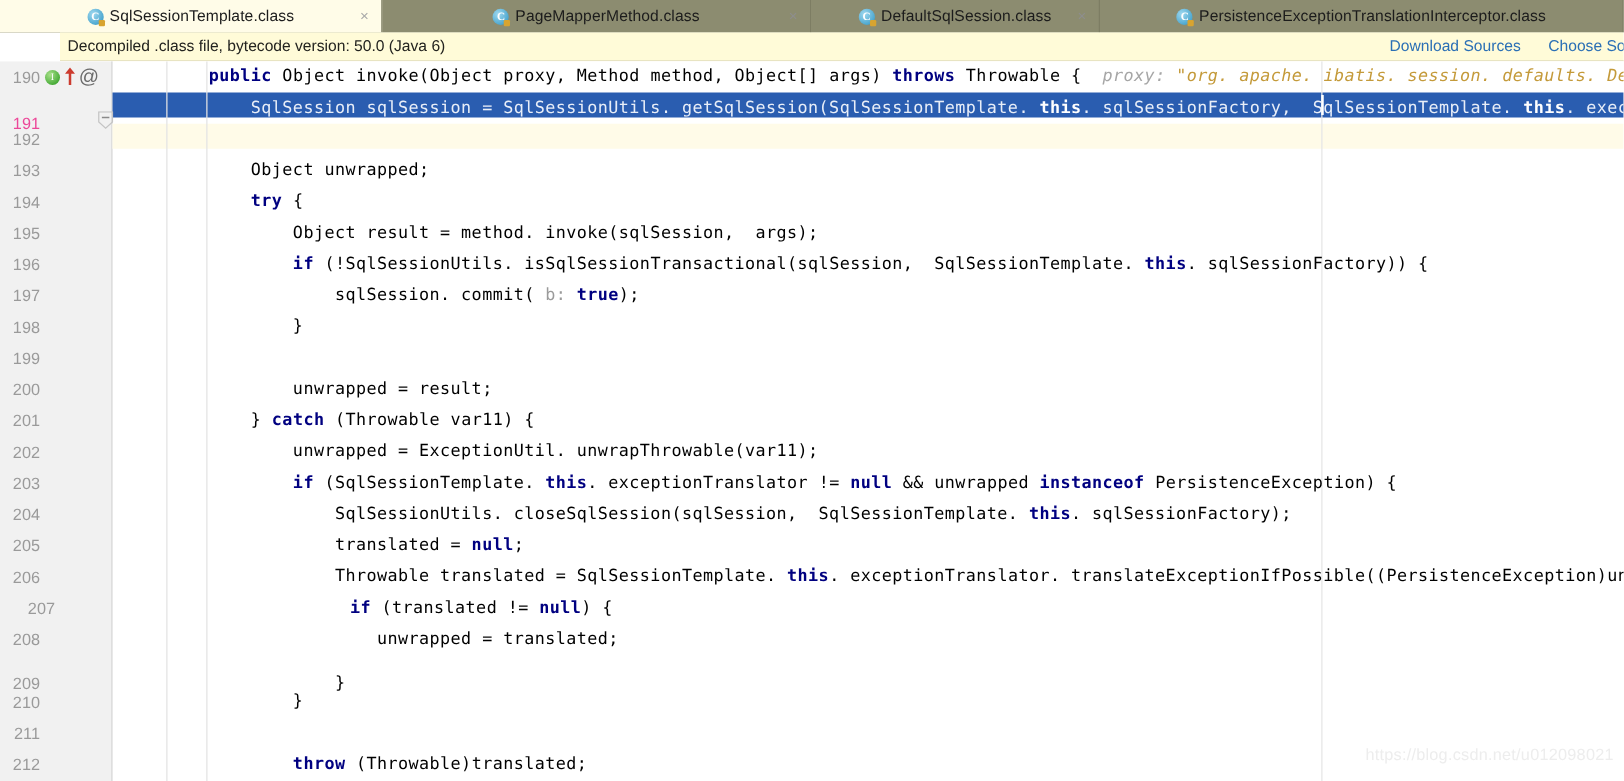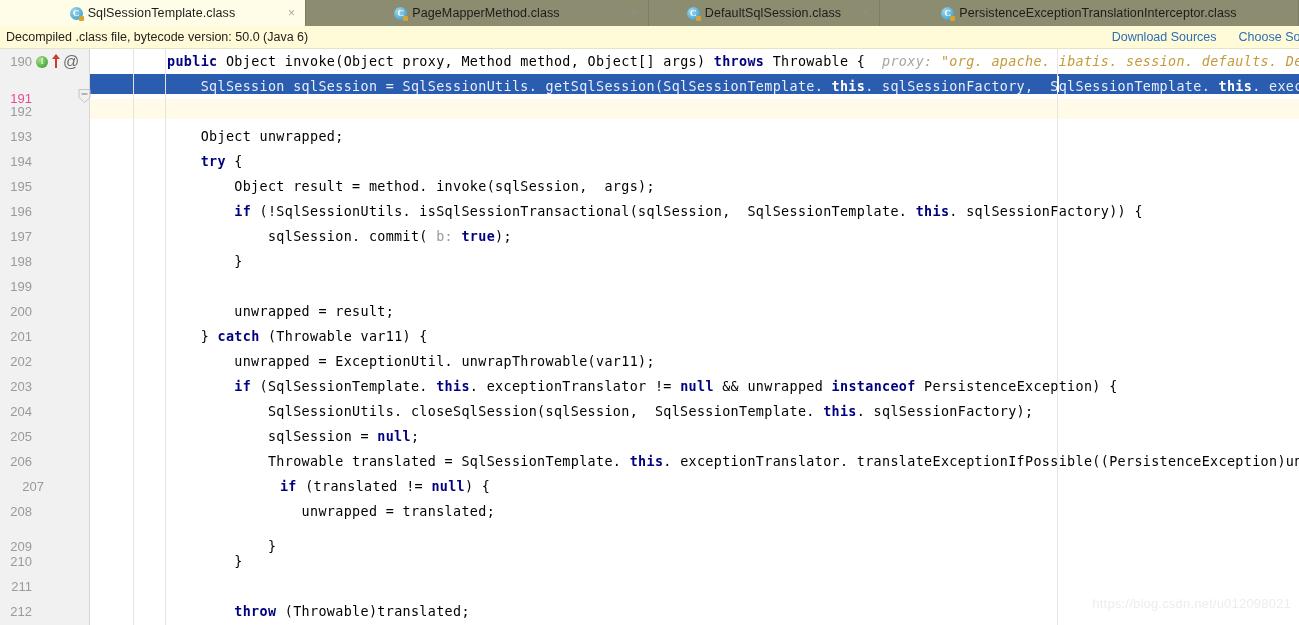--- a/index.html
+++ b/index.html
@@ -78,20 +78,21 @@
     height: 23px;
     background: #fffbd8;
     border-bottom: 1px solid #e8e4c2;
     display: flex;
     align-items: center;
     padding: 0 0 0 6px;
     font-size: 12.5px;
     color: #23231f;
     position: relative;
     overflow: hidden;
+    margin-left: 48px;
   }
   .notif-actions {
     position: absolute;
     right: 0; top: 0; bottom: 0;
     display: flex;
     align-items: center;
     gap: 22px;
     padding-right: 0;
   }
   .notif-link {
@@ -404,21 +405,21 @@
       <span class="code">        <span class="kw">if</span><span> (SqlSessionTemplate. </span><span class="kw">this</span><span>. exceptionTranslator != </span><span class="kw">null</span><span> &amp;&amp; unwrapped </span><span class="kw">instanceof</span><span> PersistenceException) {</span></span>
     </div>
 
     <div class="line" style="top:350px;position:absolute;left:0;right:0;">
       <span class="num">204</span>
       <span class="code"><span>            SqlSessionUtils. closeSqlSession(sqlSession,  SqlSessionTemplate. </span><span class="kw">this</span><span>. sqlSessionFactory);</span></span>
     </div>
 
     <div class="line" style="top:375px;position:absolute;left:0;right:0;">
       <span class="num">205</span>
-      <span class="code"><span>            sqlSession = </span><span class="kw">null</span><span>;</span></span>
+      <span class="code"><span>            translated = </span><span class="kw">null</span><span>;</span></span>
     </div>
 
     <div class="line" style="top:400px;position:absolute;left:0;right:0;">
       <span class="num">206</span>
       <span class="code"><span>            Throwable translated = SqlSessionTemplate. </span><span class="kw">this</span><span>. exceptionTranslator. translateExceptionIfPossible((PersistenceException)unwrapped);</span></span>
     </div>
 
     <div class="line" style="top:425px;position:absolute;left:12px;right:0;padding-left:44px;">
       <span class="num">207</span>
       <span class="code">            <span class="kw">if</span><span> (translated != </span><span class="kw">null</span><span>) {</span></span>

